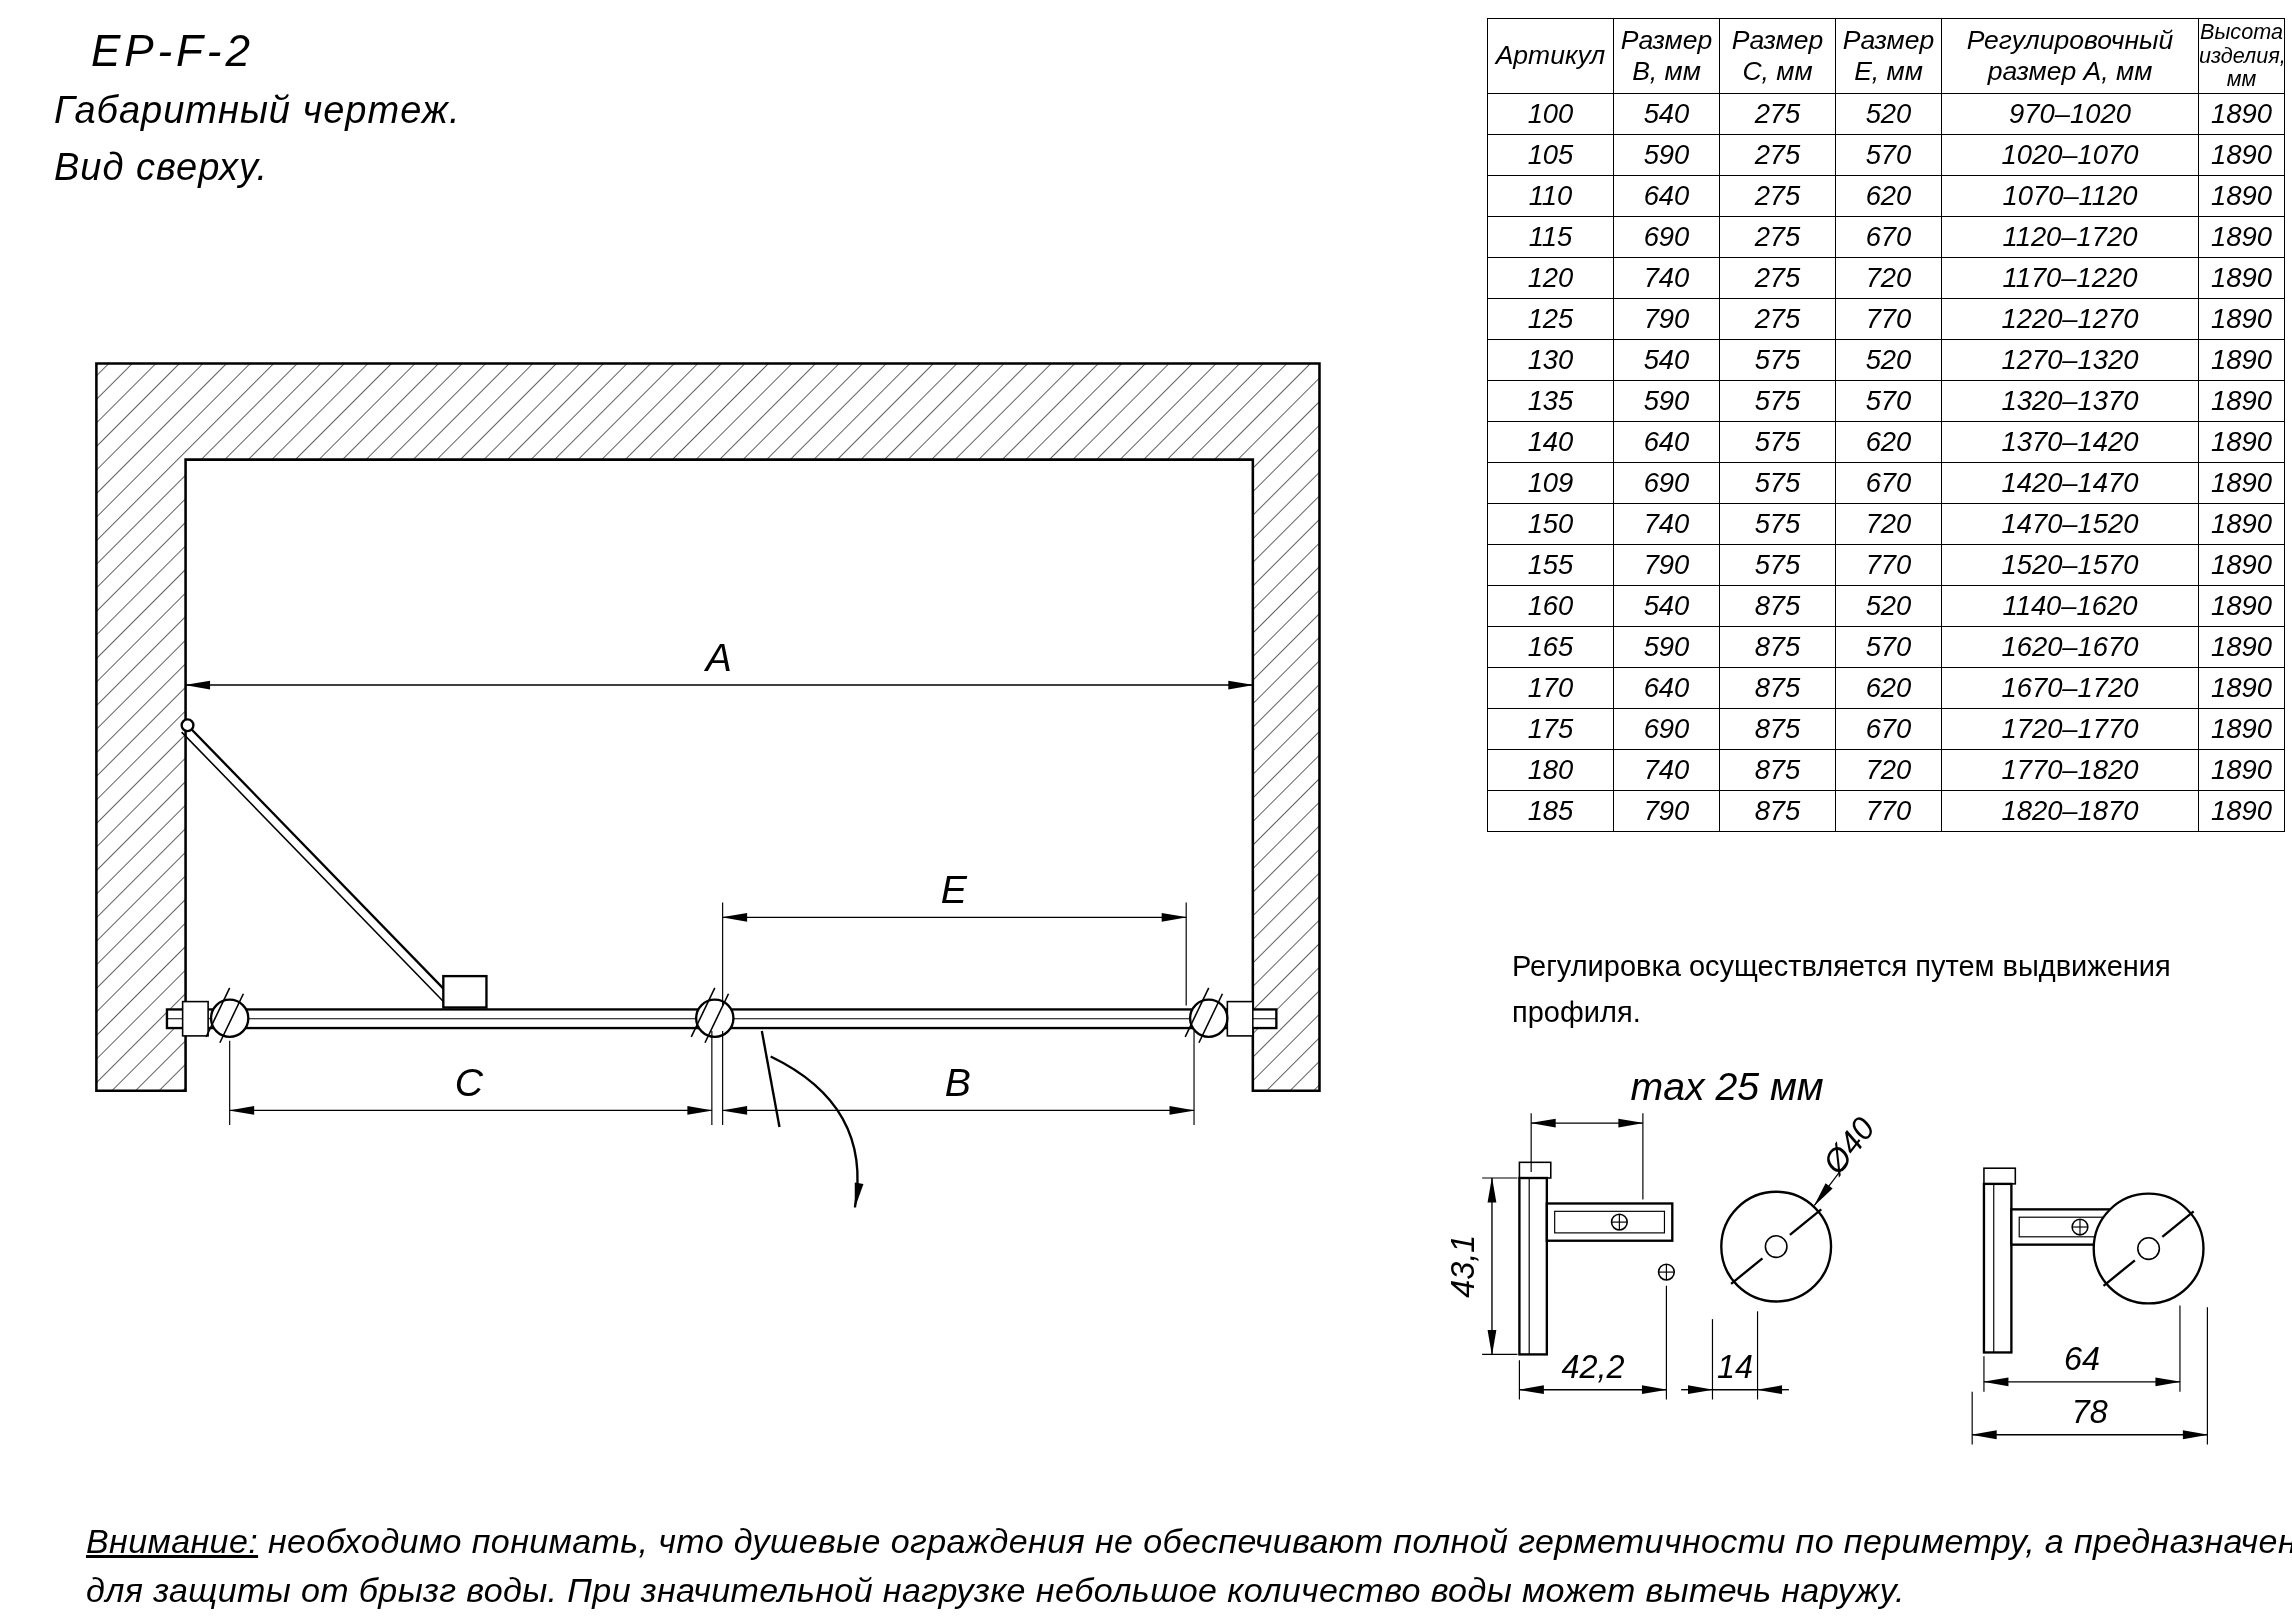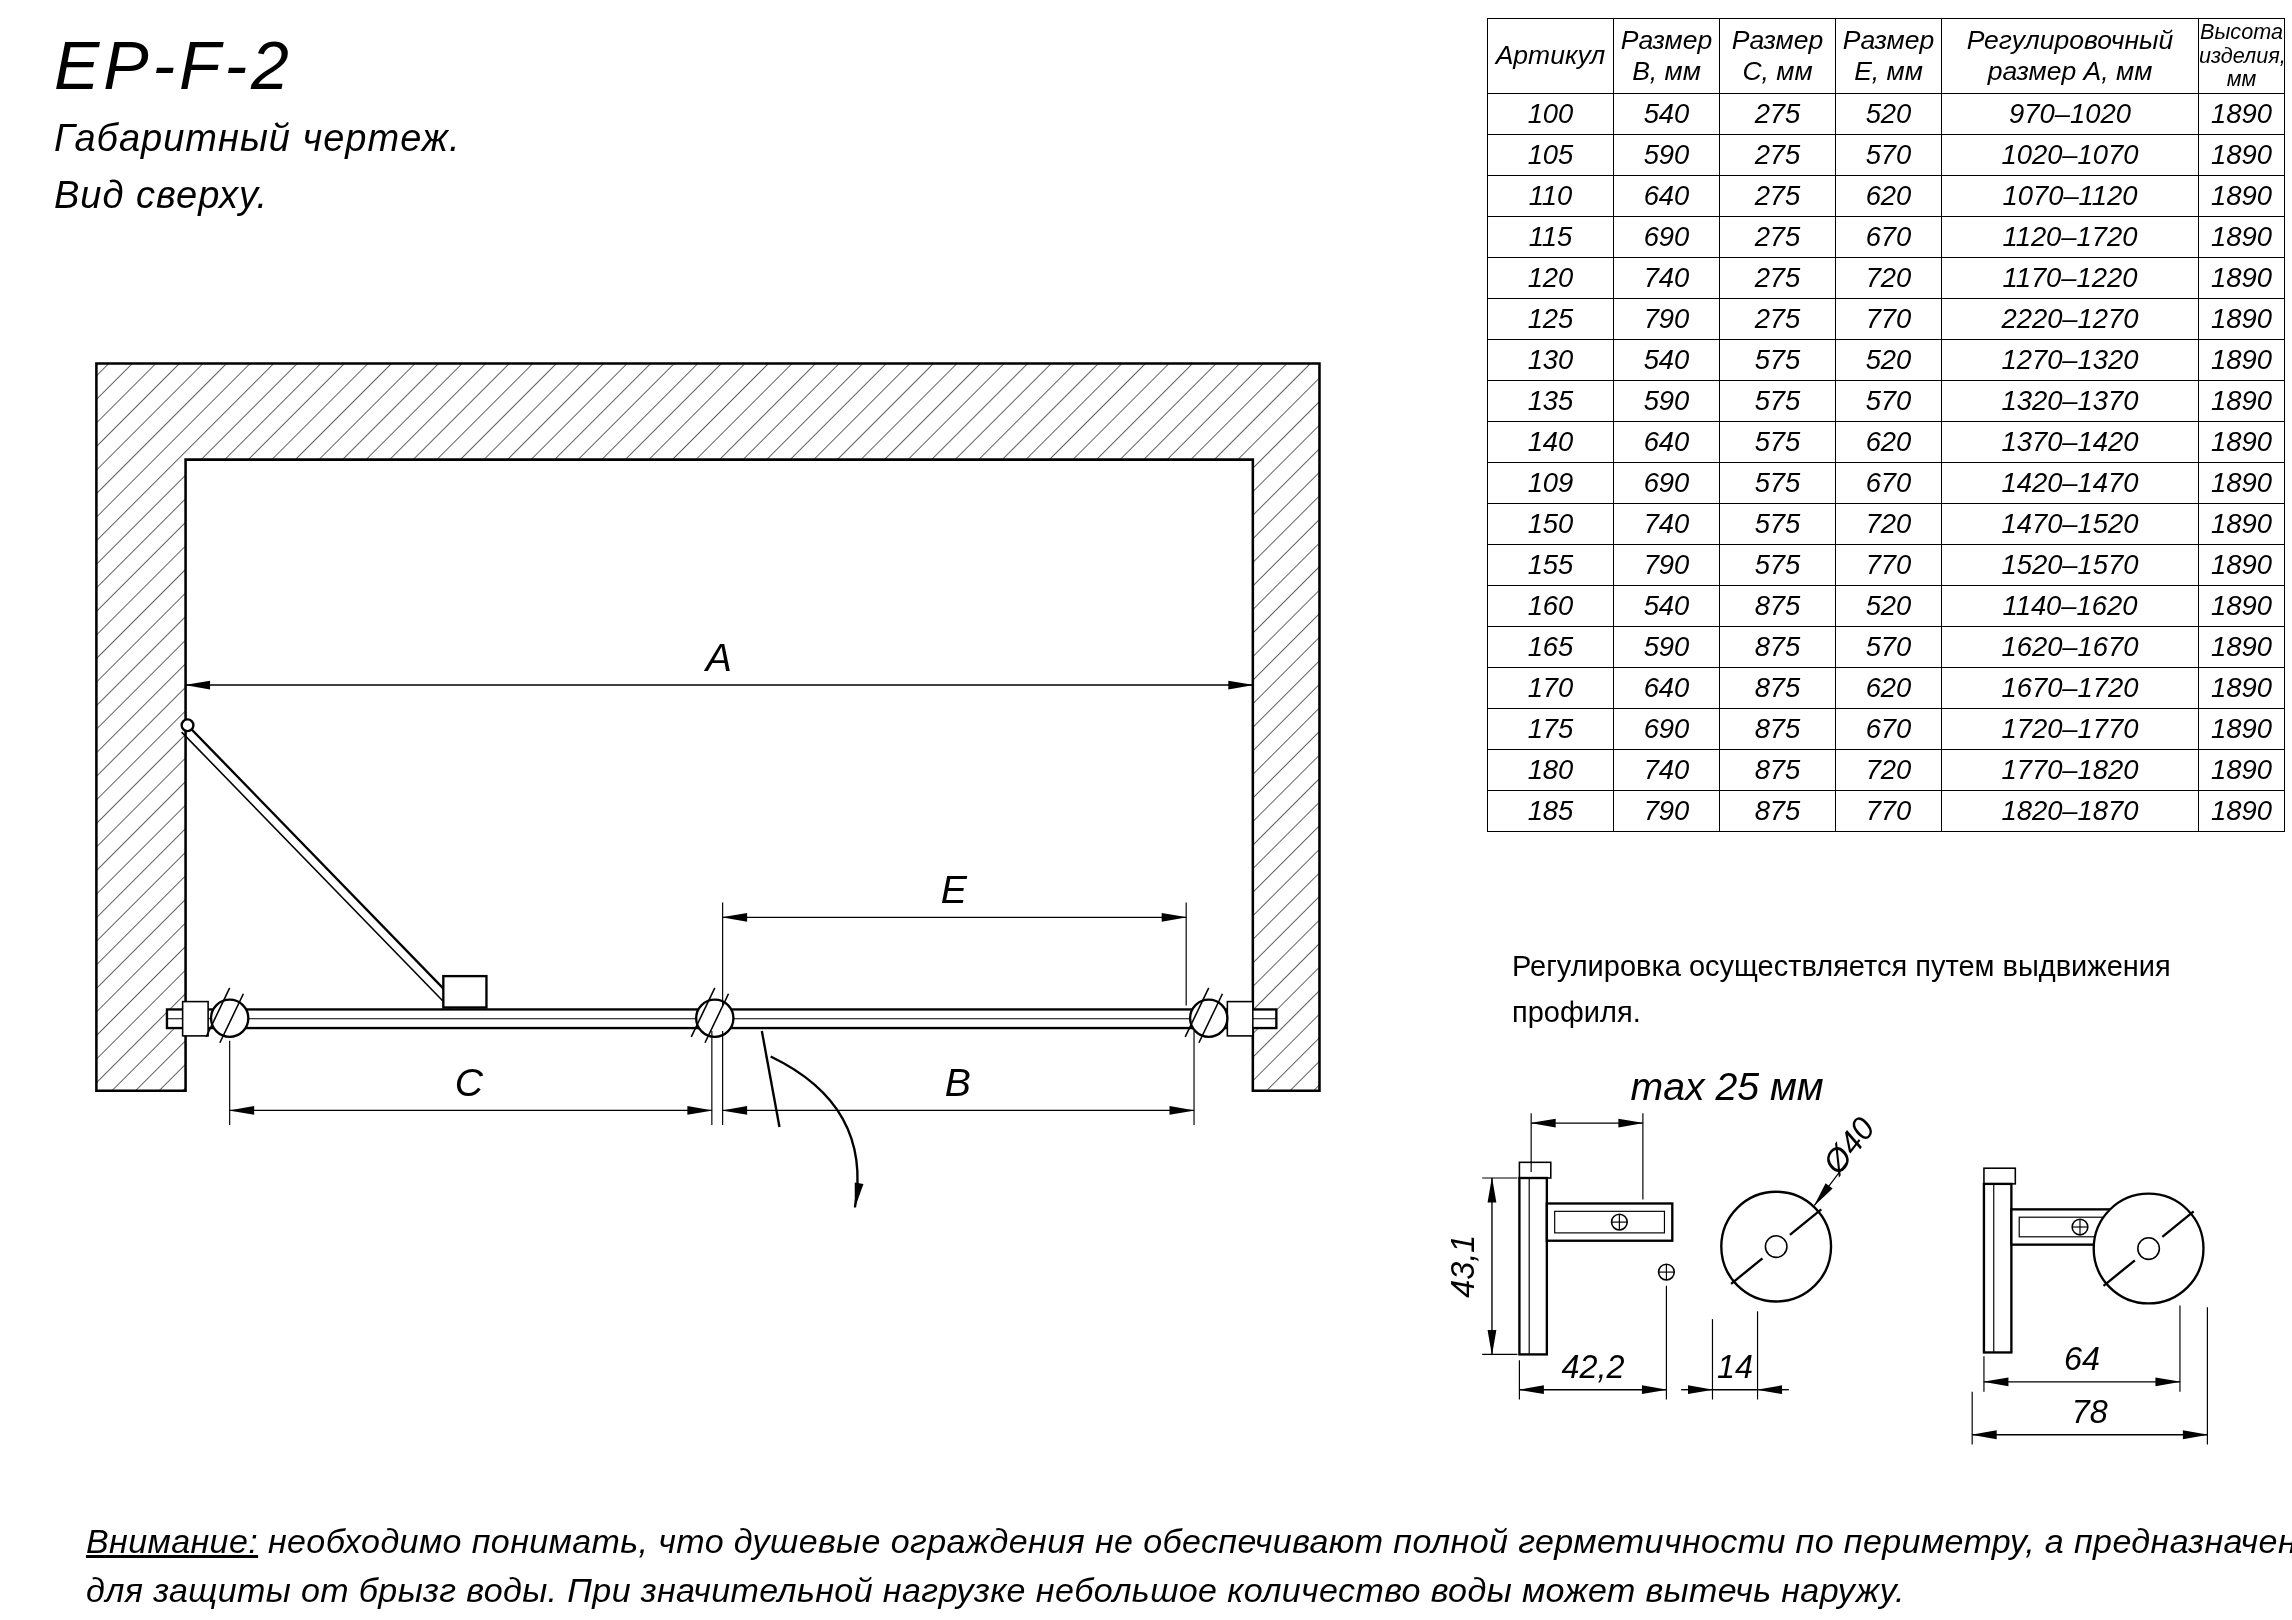--- a/index.html
+++ b/index.html
@@ -13,21 +13,21 @@
   .s2  { stroke:#000; stroke-width:2.4; fill:none; }
   .s15 { stroke:#000; stroke-width:1.6; fill:none; }
   .s12 { stroke:#000; stroke-width:1.2; fill:none; }
   .dim { stroke:#000; stroke-width:1.4; fill:none; }
   .wfill { fill:#fff; }
   .lbl-big { font:italic 40px "Liberation Sans", sans-serif; fill:#000; }
   .lbl-sm  { font:italic 33px "Liberation Sans", sans-serif; fill:#000; }
 
   
   .title-block { position:absolute; left:54px; top:25.5px; }
-  .model { font-size:68px; font-style:italic; letter-spacing:3.9px; }
+  .model { font-size:44px; font-style:italic; letter-spacing:3.9px;margin-left:37px; }
   .subtitle { font-size:38px; font-style:italic; letter-spacing:1px; margin-top:13.7px; }
 
   
   .size-table {
     position:absolute; left:1487px; top:17.6px; width:797px;
     border-collapse:collapse; table-layout:fixed;
     font-style:italic;
   }
   .size-table th, .size-table td {
     border:1.5px solid #000; text-align:center; vertical-align:middle; padding:0;
@@ -277,21 +277,21 @@
           <td>275</td>
           <td>720</td>
           <td>1170–1220</td>
           <td>1890</td>
         </tr>
         <tr>
           <td>125</td>
           <td>790</td>
           <td>275</td>
           <td>770</td>
-          <td>2220–1270</td>
+          <td>1220–1270</td>
           <td>1890</td>
         </tr>
         <tr>
           <td>130</td>
           <td>540</td>
           <td>575</td>
           <td>520</td>
           <td>1270–1320</td>
           <td>1890</td>
         </tr>

